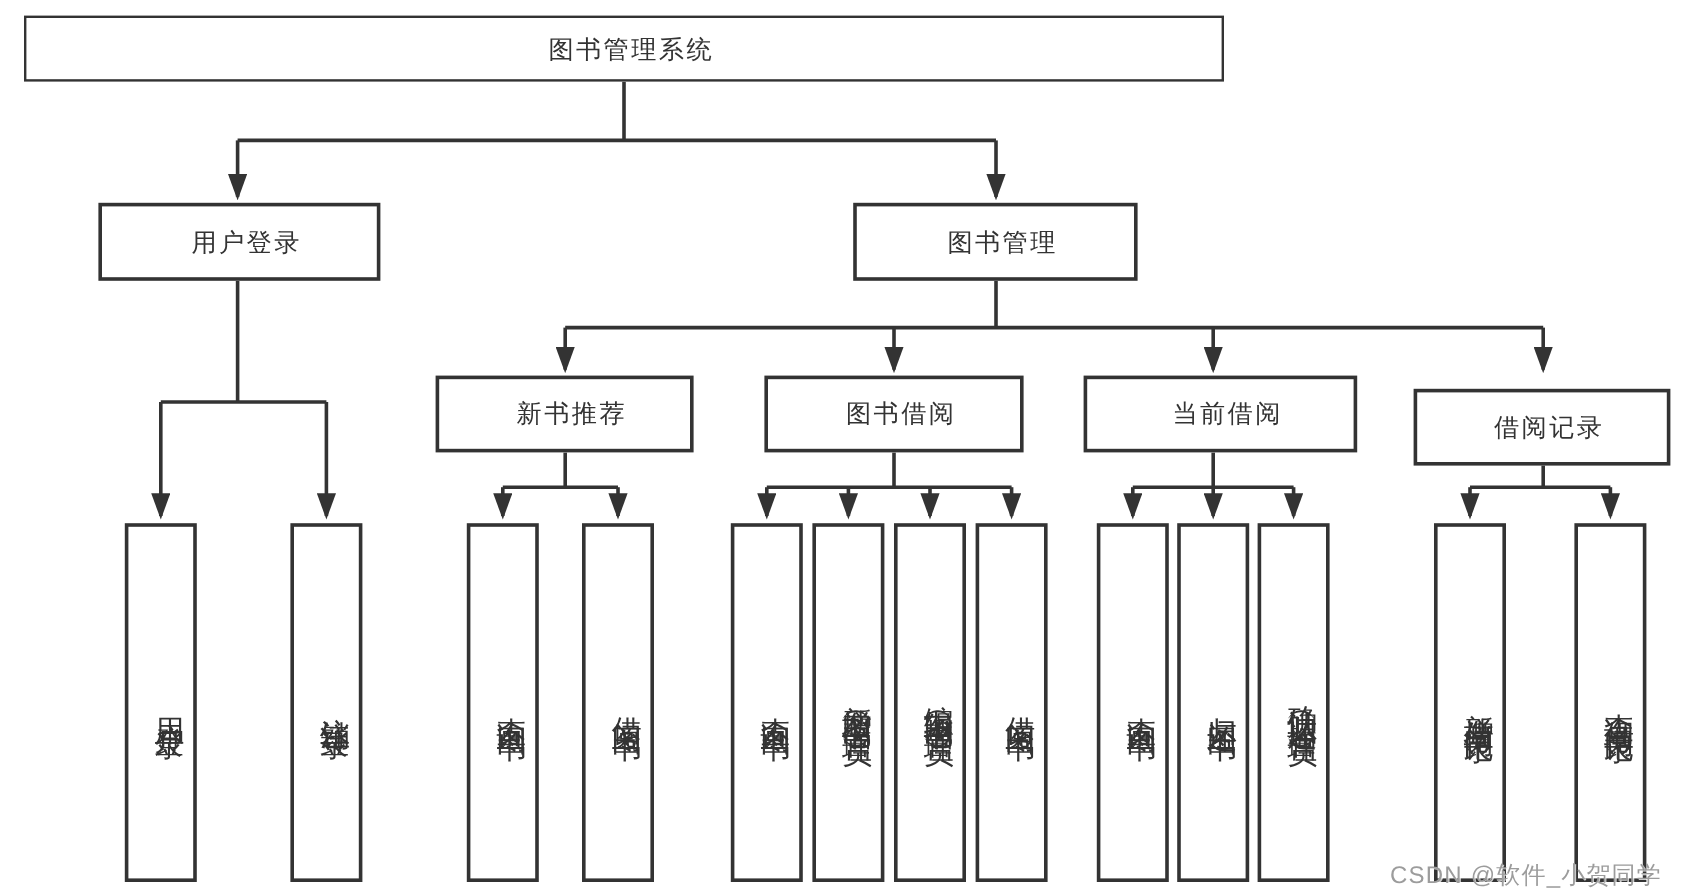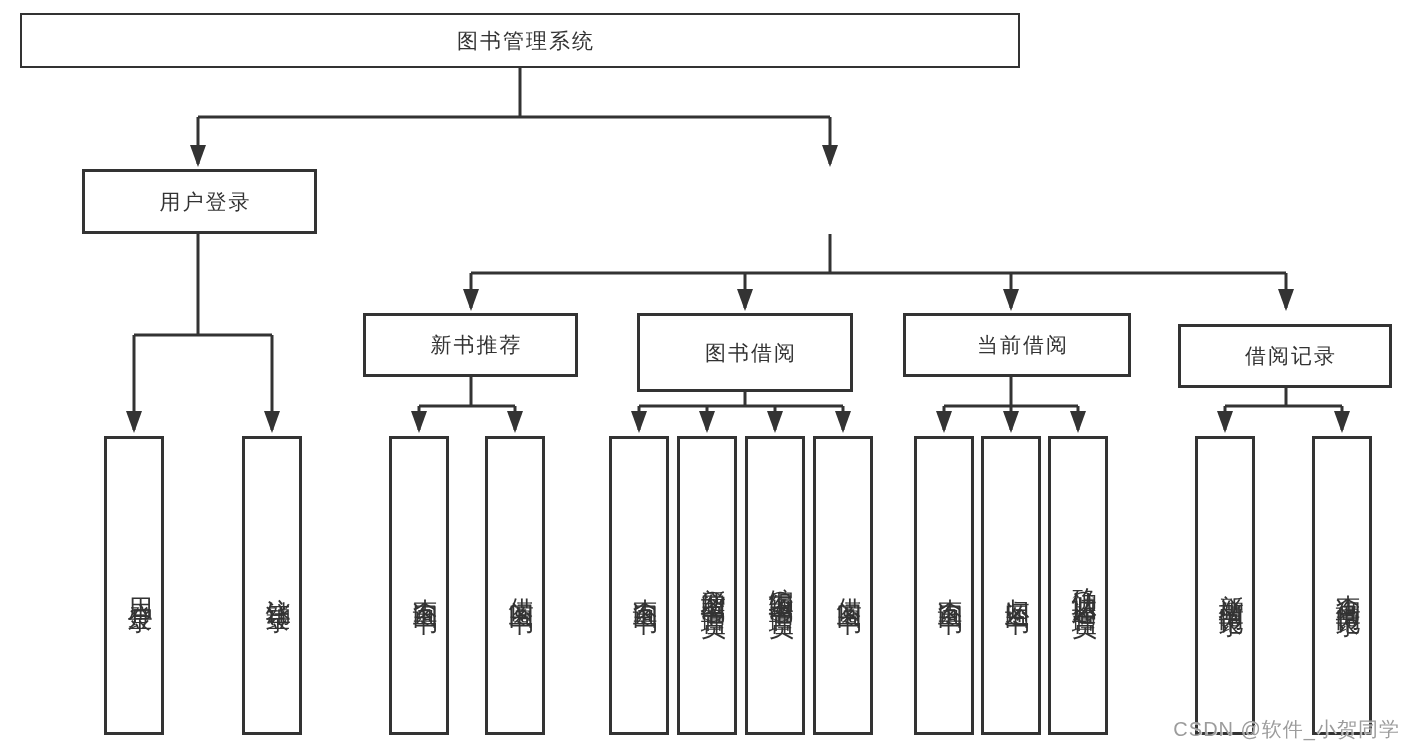--- a/index.html
+++ b/index.html
@@ -32,21 +32,21 @@
   .leaf{
     width:60px;height:299px;
     writing-mode:vertical-rl;
     text-orientation:mixed;
     font-size:25px;
     letter-spacing:4px;
     line-height:1.1;
   }
   .watermark{
     position:absolute;
-    right:5px;bottom:4px;
+    right:20px;bottom:4px;
     z-index:3;
     font-size:20px;
     color:#9c9c9c;
     letter-spacing:1px;
     text-shadow:1px 1px 0 rgba(255,255,255,0.75);
   }
 </style>
 </head>
 <body>
 
@@ -98,23 +98,24 @@
       <path d="M1286,377 V406"></path>
       <path d="M1225,406 H1342"></path>
       <path d="M1225,406 V430" marker-end="url(#arrow)"></path>
       <path d="M1342,406 V430" marker-end="url(#arrow)"></path>
     </g>
   </svg>
 
   <div class="node lvl root" style="left:20px;top:13px;width:1000px;height:55px">图书管理系统</div>
 
   <div class="node lvl" style="left:82px;top:169px;width:235px;height:65px">用户登录</div>
+  <div class="node lvl" style="left:711px;top:169px;width:237px;height:65px">图书管理</div>
 
   <div class="node lvl" style="left:363px;top:313px;width:215px;height:64px">新书推荐</div>
-  <div class="node lvl" style="left:637px;top:313px;width:216px;height:79px">图书借阅</div>
+  <div class="node lvl" style="left:637px;top:313px;width:216px;height:64px">图书借阅</div>
   <div class="node lvl" style="left:903px;top:313px;width:228px;height:64px">当前借阅</div>
   <div class="node lvl" style="left:1178px;top:324px;width:214px;height:64px">借阅记录</div>
 
   <div class="node leaf" style="left:104px;top:436px">用户登录</div>
   <div class="node leaf" style="left:242px;top:436px">注销登录</div>
 
   <div class="node leaf" style="left:389px;top:436px">查询图书</div>
   <div class="node leaf" style="left:485px;top:436px">借阅图书</div>
 
   <div class="node leaf" style="left:609px;top:436px">查询图书</div>

